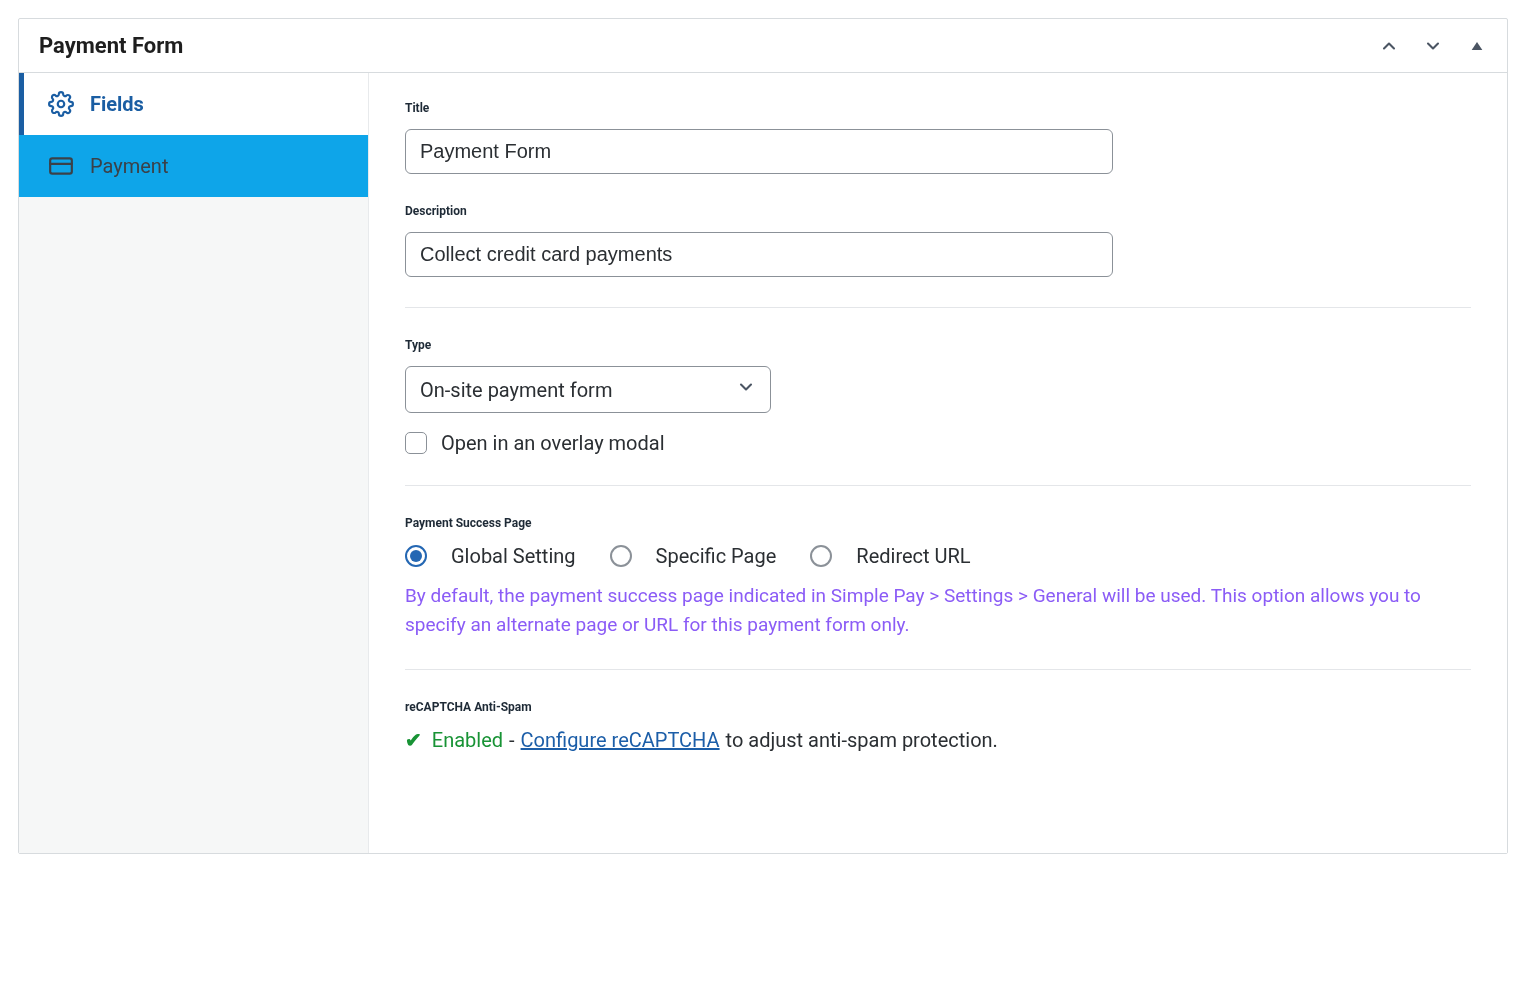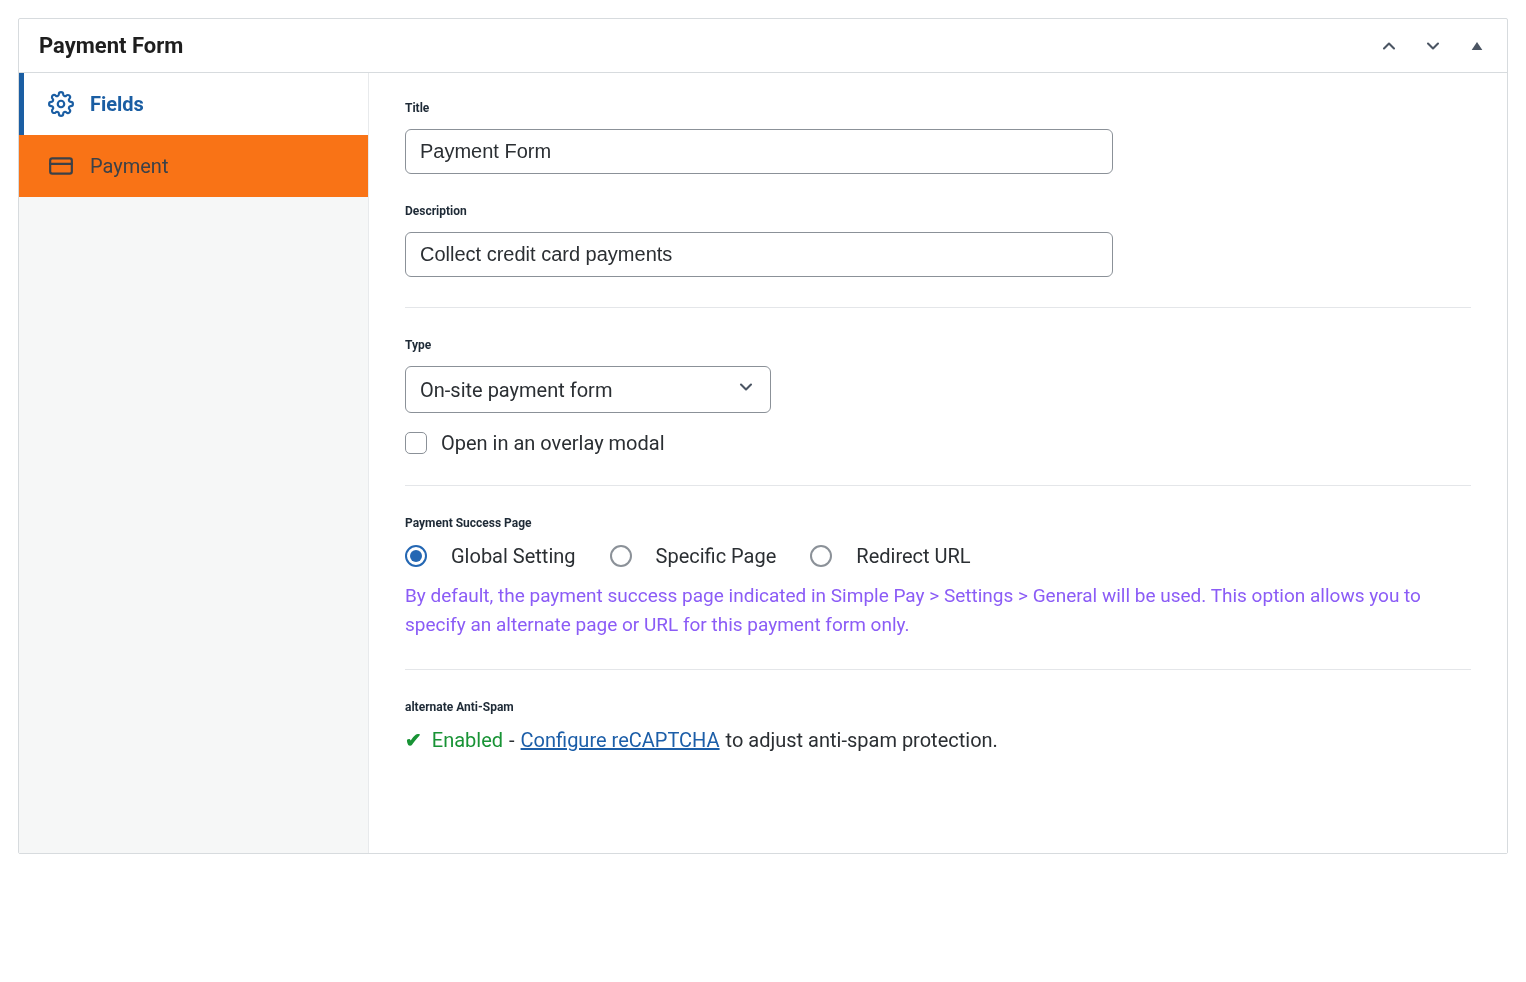--- a/index.html
+++ b/index.html
@@ -37,21 +37,21 @@
   }
   .sidebar-item {
     display: flex;
     align-items: center;
     gap: 16px;
     padding: 18px 24px 18px 24px;
     font-size: 20px;
     color: #3b4148;
     cursor: pointer;
     border-left: 5px solid transparent;
-    background: #f97316;
+    background: #0ea5e9;
   }
   .sidebar-item.active {
     background: #fff;
     color: #1b5ea3;
     font-weight: 700;
     border-left: 5px solid #1b5ea3;
   }
   .sidebar-item .sb-icon { width: 26px; height: 26px; display:flex; align-items:center; justify-content:center; flex-shrink:0;}
   .sidebar-item:not(.active) .sb-icon { color: #3b4148; }
   .content {
@@ -205,21 +205,21 @@
             <span class="fake-radio"></span>
             <span>Redirect URL</span>
           </label>
         </div>
         <div class="help-text">By default, the payment success page indicated in Simple Pay &gt; Settings &gt; General will be used. This option allows you to specify an alternate page or URL for this payment form only.</div>
       </div>
 
       <hr class="divider">
 
       <div class="field-block" style="margin-bottom:10px">
-        <div class="field-label">alternate Anti-Spam</div>
+        <div class="field-label">reCAPTCHA Anti-Spam</div>
         <div class="recaptcha-line">
           <span class="check-mark">✔</span>
           <span class="enabled-text">Enabled</span>
           <span> - </span>
           <span class="link">Configure reCAPTCHA</span>
           <span> to adjust anti-spam protection.</span>
         </div>
       </div>
 
     </div>

